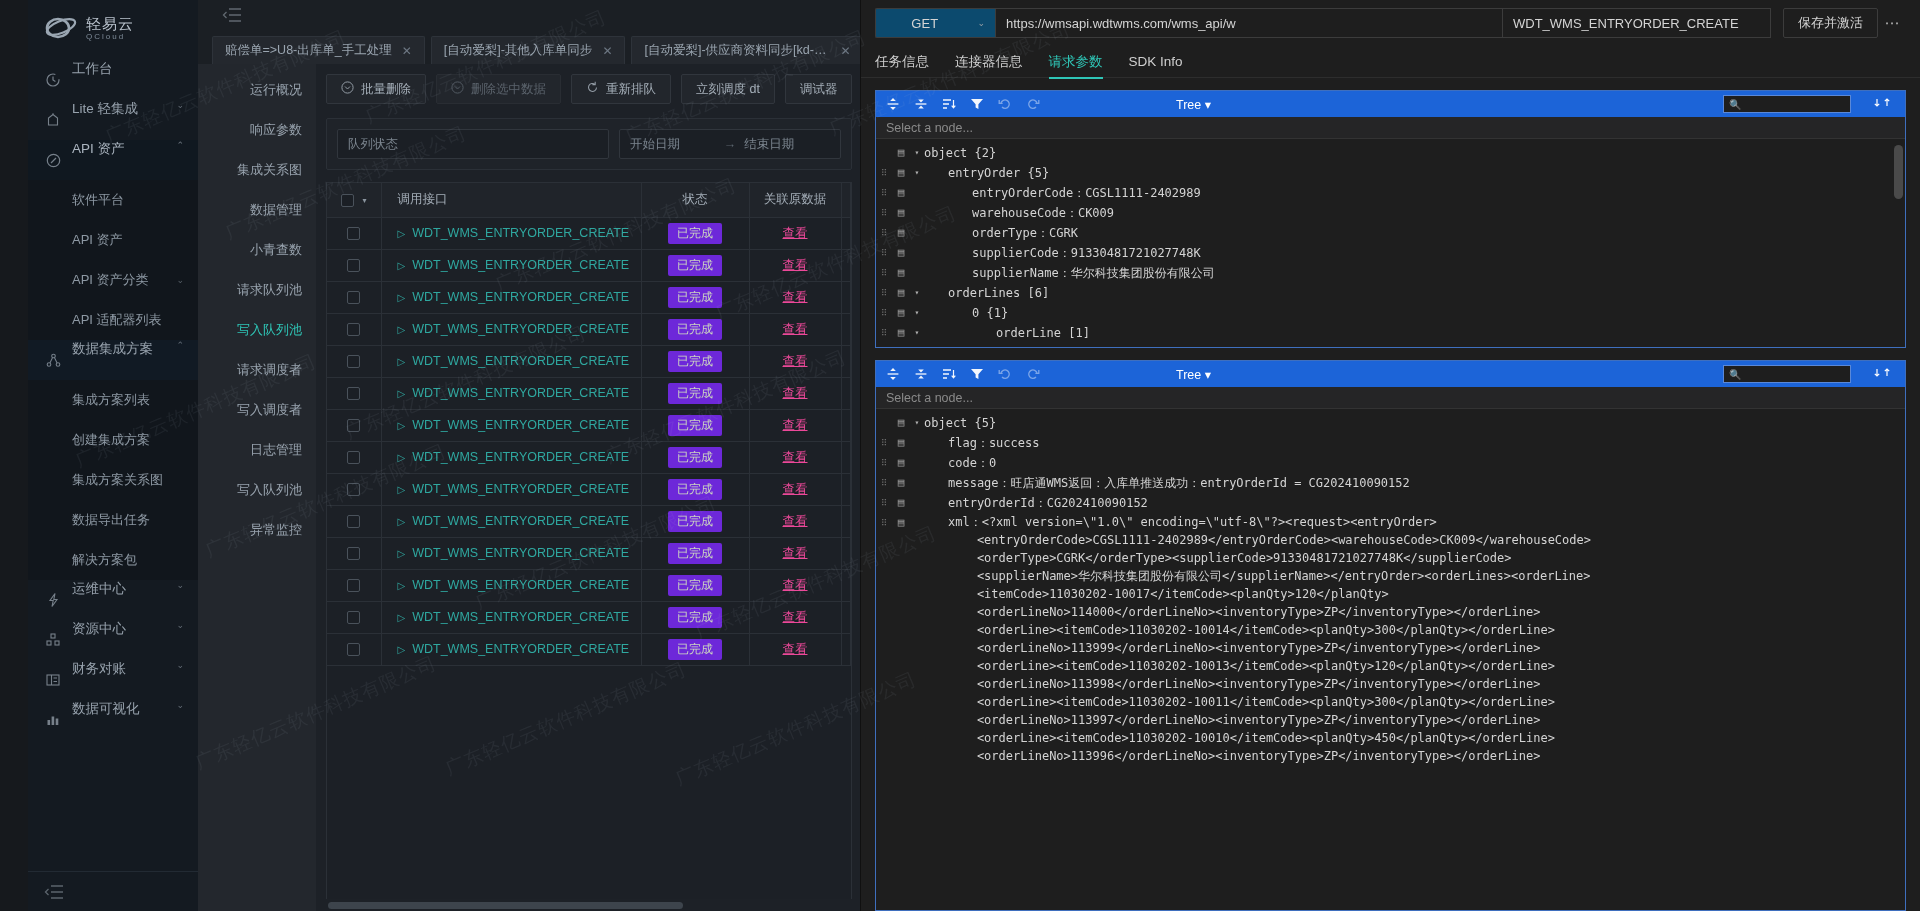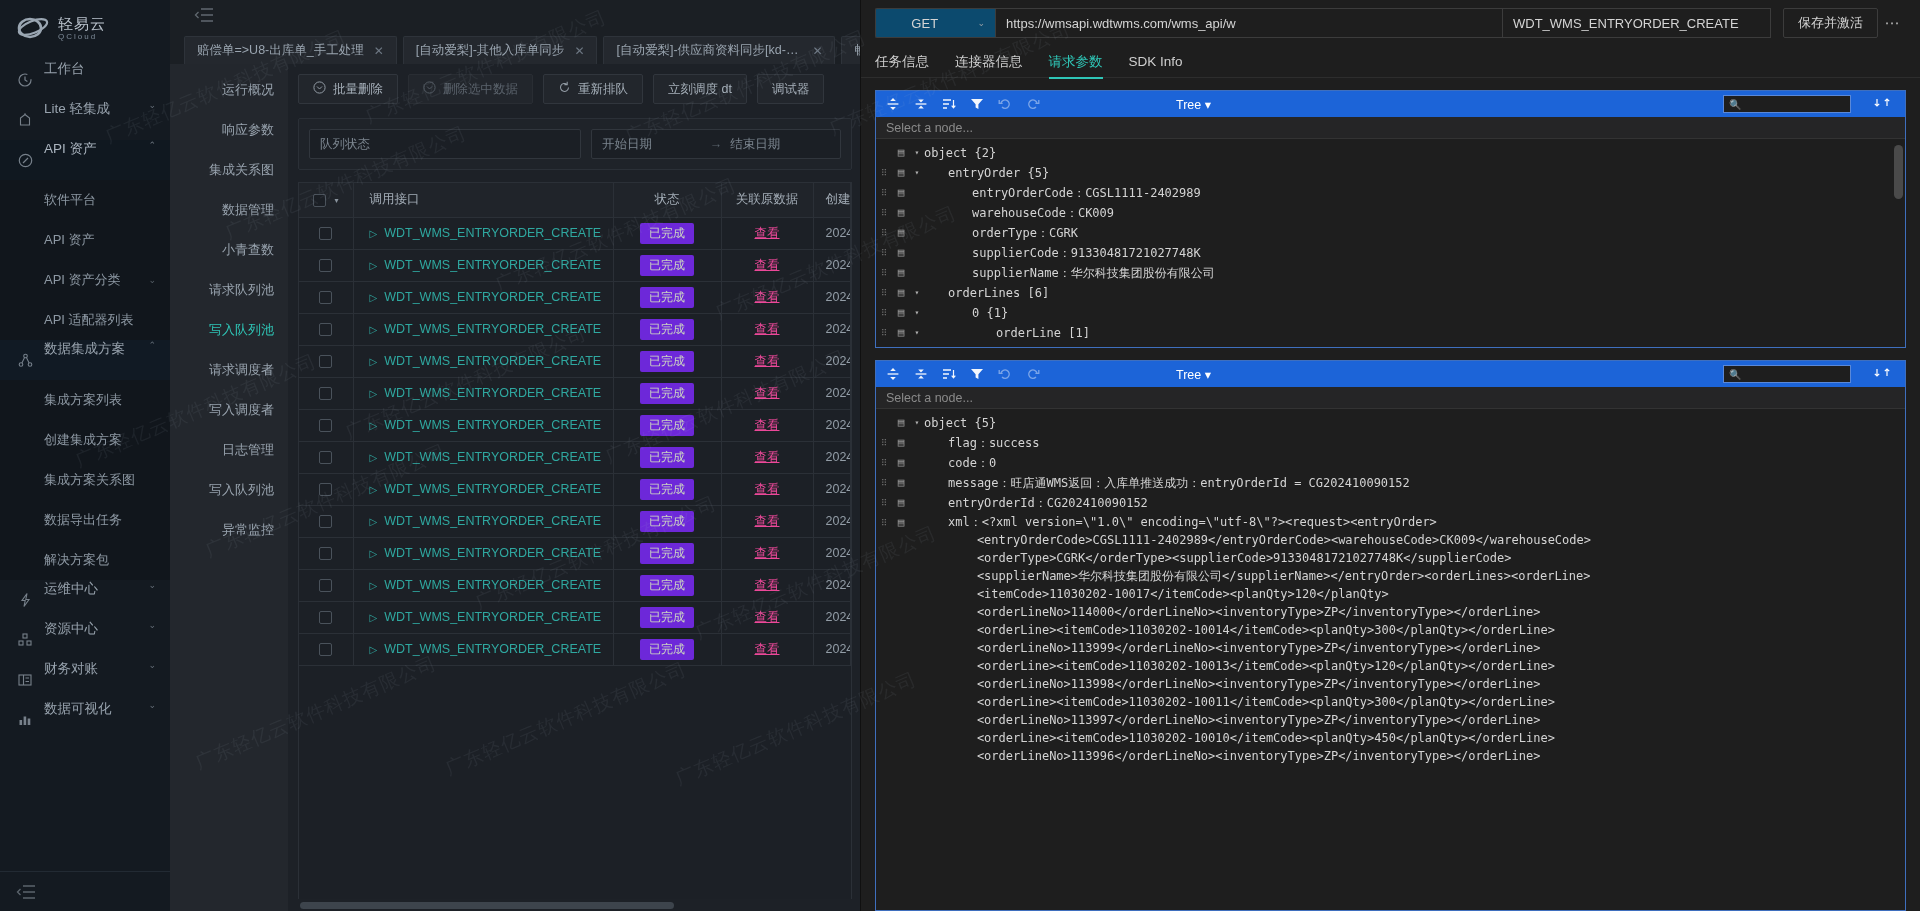--- a/index.html
+++ b/index.html
@@ -3,21 +3,21 @@
 <meta charset="utf-8">
 <style>
   * { box-sizing: border-box; margin: 0; padding: 0; }
   html, body {
     width: 1920px; height: 911px;
     background: #16191d;
     font-family: "Liberation Sans", sans-serif;
     color: #c6cbd1;
     overflow: hidden;
   }
-  #app { position: relative; width: 1920px; height: 911px; display: flex; }
+  #app { position: relative; width: 1920px; height: 911px; display: flex; padding-left: 28px; }
 
   
   .wm {
     position: absolute; pointer-events: none;
     color: rgba(190,200,210,0.075);
     font-size: 19px; font-family: "Liberation Sans", sans-serif;
     transform: rotate(-23deg); white-space: nowrap; z-index: 60;
     letter-spacing: 1px;
   }
 

